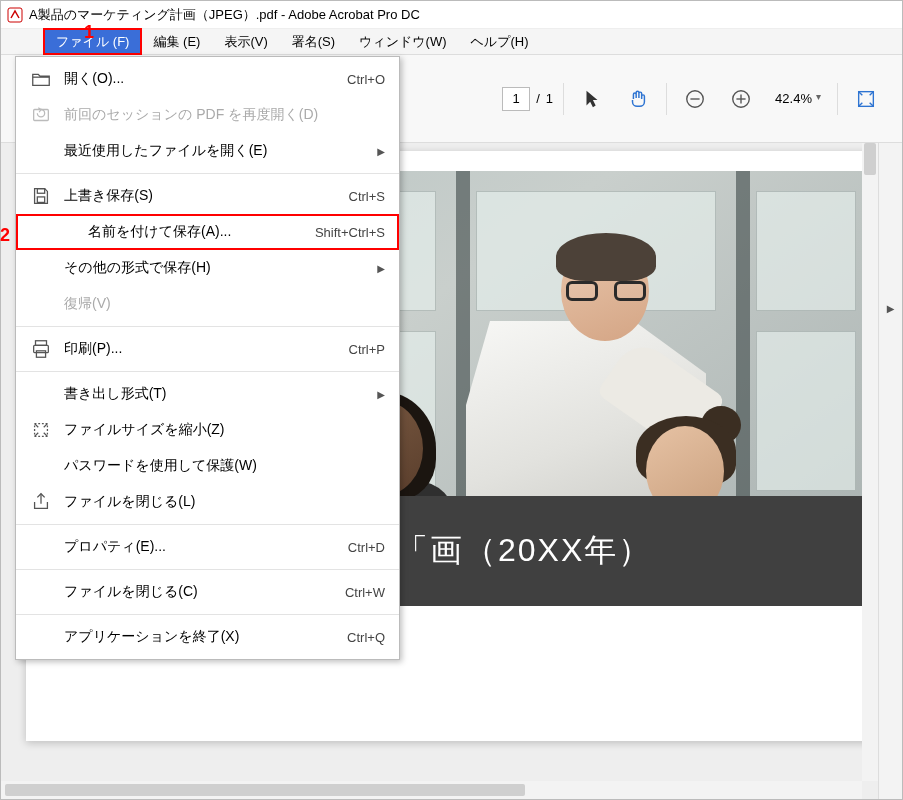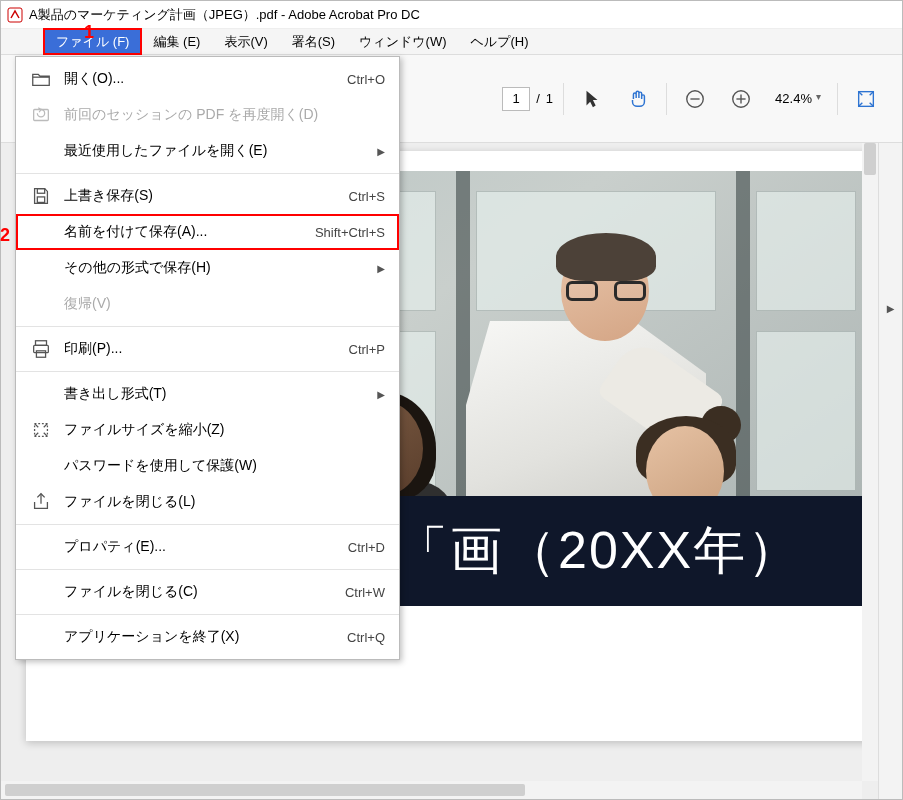--- a/index.html
+++ b/index.html
@@ -38,21 +38,21 @@
     position: relative;
     justify-content: flex-end;
   }
   .dropdown .row .icon-slot { width: 30px; display: flex; justify-content: center; }
   .dropdown .row .label { flex: 1; padding-left: 8px; }
   .dropdown .row .accel { color: #444; font-size: 13px; }
   .dropdown .row.disabled { color: #aaa; }
   .dropdown .row.has-sub::after {
     content: "▶"; font-size: 10px; color: #555; position: absolute; right: 14px;
   }
-  .dropdown .row.highlight { outline: 2px solid #ff0000; outline-offset: -2px; }
+  .dropdown .row.highlight { outline: 2px solid #ff0000; outline-offset: -2px; gap: 24px; }
   .dropdown .sep { height: 1px; background: #e3e3e3; margin: 4px 0; }
 
   .menu-svg-icon { width: 22px; height: 22px; stroke: #555; fill: none; stroke-width: 1.4; }
   .row.disabled .menu-svg-icon { stroke: #bbb; }
 
   
   .toolbar-area { flex: 0 0 88px; background: #f8f8f8; border-bottom: 1px solid #ddd; position: relative; }
   .tool-strip { position: absolute; right: 0; top: 50%; transform: translateY(-50%); display: flex; align-items: center; gap: 10px; padding-right: 18px; height: 50px; }
   .page-ind { display: flex; align-items: center; gap: 6px; font-size: 13px; }
   .page-ind input { width: 28px; height: 24px; text-align: center; border: 1px solid #bbb; font-size: 13px; }
@@ -105,22 +105,22 @@
   .p-w1 .hair { position:absolute; left:45px; top:20px; width:105px; height:110px; background:#1b1510; border-radius:50% 55% 40% 45%; }
 
   .p-w2 { left: 560px; top: 220px; width: 200px; height: 215px; }
   .p-w2 .torso { position:absolute; left:10px; top:110px; width:180px; height:105px; background:#262524; border-radius:30px 20px 8px 8px; }
   .p-w2 .head { position:absolute; left:60px; top:35px; width:78px; height:90px; background:linear-gradient(150deg,#e6c2a4,#caa07e); }
   .p-w2 .hair { position:absolute; left:50px; top:25px; width:100px; height:70px; background:#3b2e22; border-radius:50% 50% 30% 35%; }
   .p-w2 .bun  { position:absolute; left:115px; top:15px; width:40px; height:38px; background:#3b2e22; border-radius:50%; }
 
   .doc-title-strip {
     position: absolute; left: 0; top: 345px; width: 846px; height: 110px;
-    background: #0f172a; color: #fff; display: flex; align-items: center; padding-left: 370px;
-    font-size: 52px; letter-spacing: 2px;
+    background: #404040; color: #fff; display: flex; align-items: center; padding-left: 370px;
+    font-size: 32px; letter-spacing: 2px;
   }
 
   .right-rail { position: absolute; right: 0; top: 0; width: 24px; height: 100%; background: #f3f3f3; border-left: 1px solid #ddd; display:flex; align-items:flex-start; justify-content:center; padding-top:160px; font-size:10px; color:#555;}
   .scroll-vert-track { position: absolute; right: 24px; top: 0; bottom: 18px; width: 16px; background: #f3f3f3; }
   .scroll-vert-thumb { position: absolute; left: 2px; top: 0; width: 12px; height: 32px; background:#cfcfcf; border-radius:2px; }
   .scroll-horiz-track { position:absolute; left:0; right:40px; bottom:0; height:18px; background:#f3f3f3; }
   .scroll-horiz-thumb { position:absolute; top:3px; left:4px; height:12px; width:520px; background:#cfcfcf; border-radius:2px; }
 </style>
 </head>
 <body>

